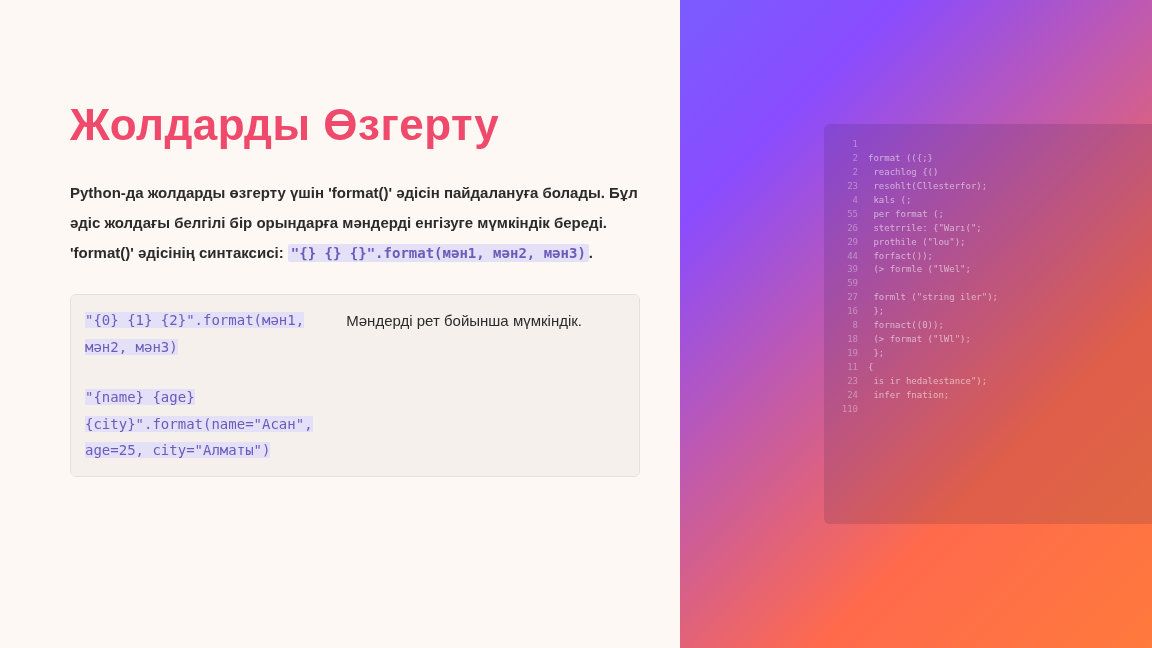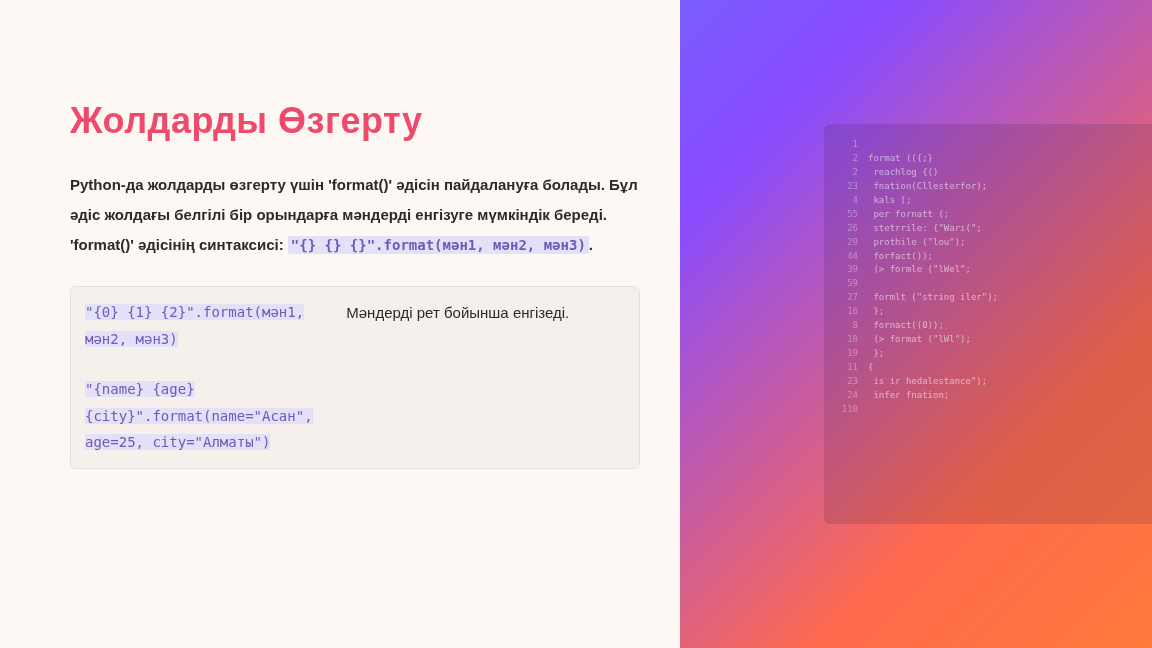--- a/index.html
+++ b/index.html
@@ -17,21 +17,21 @@
   }
   .right {
     flex: 1;
     background: linear-gradient(135deg, #7a5cff 0%, #8a4cff 20%, #ff6a4c 70%, #ff7a3c 100%);
     position: relative;
     display: flex;
     align-items: center;
     justify-content: flex-end;
   }
   h1 {
-    font-size: 36px;
+    font-size: 44px;
     font-weight: 800;
     color: #ef4a6b;
     margin-bottom: 28px;
     letter-spacing: 0.5px;
   }
   .para {
     font-size: 15px;
     line-height: 2.0;
     color: #2b2b2b;
     margin-bottom: 26px;
@@ -98,36 +98,36 @@
 
 <div class="left">
   <h1>Жолдарды Өзгерту</h1>
   <p class="para">
     <span>Python-да жолдарды өзгерту үшін 'format()' әдісін пайдалануға болады. Бұл әдіс жолдағы белгілі бір орындарға мәндерді енгізуге мүмкіндік береді. 'format()' әдісінің синтаксисі: </span>
     <span class="code-inline">"{} {} {}".format(мән1, мән2, мән3)</span><span>.</span>
   </p>
   <div class="table-box">
     <div class="row">
       <div class="cell-left"><span class="hl">"{0} {1} {2}".format(мән1, мән2, мән3)</span></div>
-      <div class="cell-right">Мәндерді рет бойынша енгізеді.</div>
+      <div class="cell-right">Мәндерді рет бойынша мүмкіндік.</div>
     </div>
     <div class="row">
       <div class="cell-left"><span class="hl">"{name} {age} {city}".format(name="Асан", age=25, city="Алматы")</span></div>
     </div>
   </div>
 </div>
 
 <div class="right">
   <div class="editor" id="editor">
       <div><span class="ln">1</span><span></span></div>
       <div><span class="ln">2</span><span>format (({;}</span></div>
       <div><span class="ln">2</span><span>  reachlog  {()</span></div>
-      <div><span class="ln">23</span><span>  fnation(Cllesterfor);</span></div>
+      <div><span class="ln">23</span><span>  resohlt(Cllesterfor);</span></div>
       <div><span class="ln">4</span><span>    kals (;</span></div>
-      <div><span class="ln">55</span><span>    per fornatt (;</span></div>
+      <div><span class="ln">55</span><span>    per format (;</span></div>
       <div><span class="ln">26</span><span>    stetrrile: {"Warı(";</span></div>
       <div><span class="ln">29</span><span>      prothile ("lou");</span></div>
       <div><span class="ln">44</span><span>    forfact());</span></div>
       <div><span class="ln">39</span><span>    (&gt; formle ("lWel";</span></div>
       <div><span class="ln">59</span><span></span></div>
       <div><span class="ln">27</span><span>    formlt ("string iler");</span></div>
       <div><span class="ln">16</span><span>  };</span></div>
       <div><span class="ln">8</span><span>  fornact((0));</span></div>
       <div><span class="ln">18</span><span>    (&gt; format ("lWl");</span></div>
       <div><span class="ln">19</span><span>  };</span></div>

